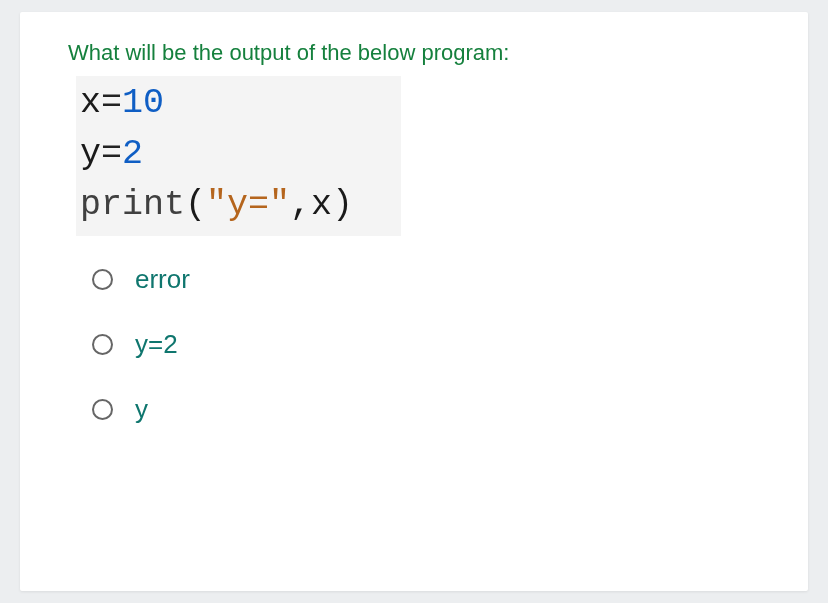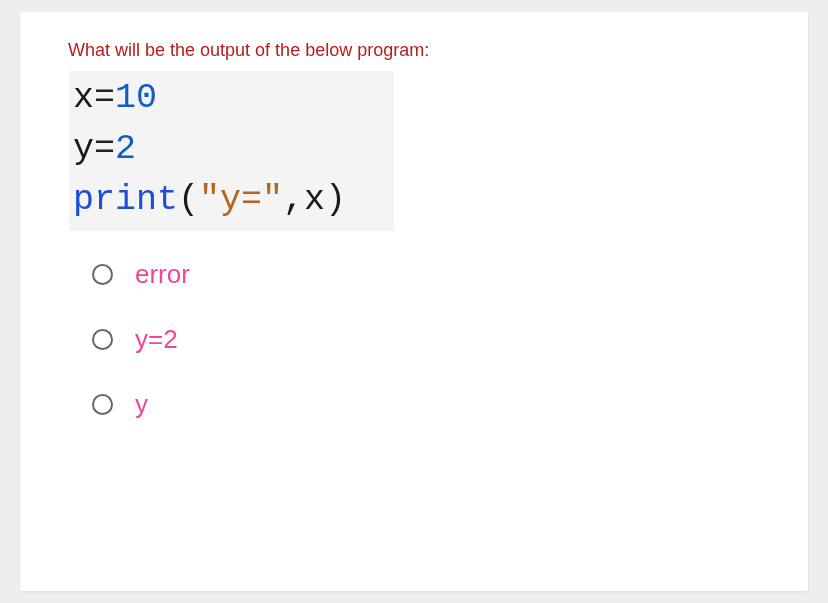--- a/index.html
+++ b/index.html
@@ -16,48 +16,48 @@
     }
     .card {
       background: #ffffff;
       width: 100%;
       height: 100%;
       padding: 28px 40px 20px 48px;
       box-shadow: 0 1px 3px rgba(0,0,0,0.08);
       border-radius: 2px;
     }
     .question-text {
-      font-size: 18px;
-      color: #b91c1c;
+      font-size: 22px;
+      color: #15803d;
       margin-bottom: 10px;
     }
     .code-block {
       background: #f4f4f4;
       display: inline-block;
       padding: 2px 48px 6px 4px;
-      margin-left: 1px;
+      margin-left: 8px;
       font-family: Consolas, "Courier New", monospace;
       font-size: 35px;
       line-height: 1.45;
       margin-bottom: 28px;
     }
     .code-line {
       white-space: pre;
     }
     .tok-var {
       color: #1a1a1a;
     }
     .tok-op {
       color: #222;
     }
     .tok-num {
       color: #0f5ec4;
     }
     .tok-func {
-      color: #1d4ed8;
+      color: #404040;
     }
     .tok-str {
       color: #b5651d;
     }
     .options {
       padding-left: 24px;
     }
     .option-row {
       display: flex;
       align-items: center;
@@ -71,21 +71,21 @@
       width: 21px;
       height: 21px;
       border: 2.2px solid #666;
       border-radius: 50%;
       margin-right: 22px;
       flex-shrink: 0;
       background: #fff;
     }
     .option-label {
       font-size: 26px;
-      color: #ec4899;
+      color: #0f766e;
     }
   </style>
 </head>
 <body>
 
 <div class="card">
   <div class="question-text">What will be the output of the below program:</div>
 
   <div class="code-block">
     <div class="code-line"><span class="tok-var">x</span><span class="tok-op">=</span><span class="tok-num">10</span></div>

